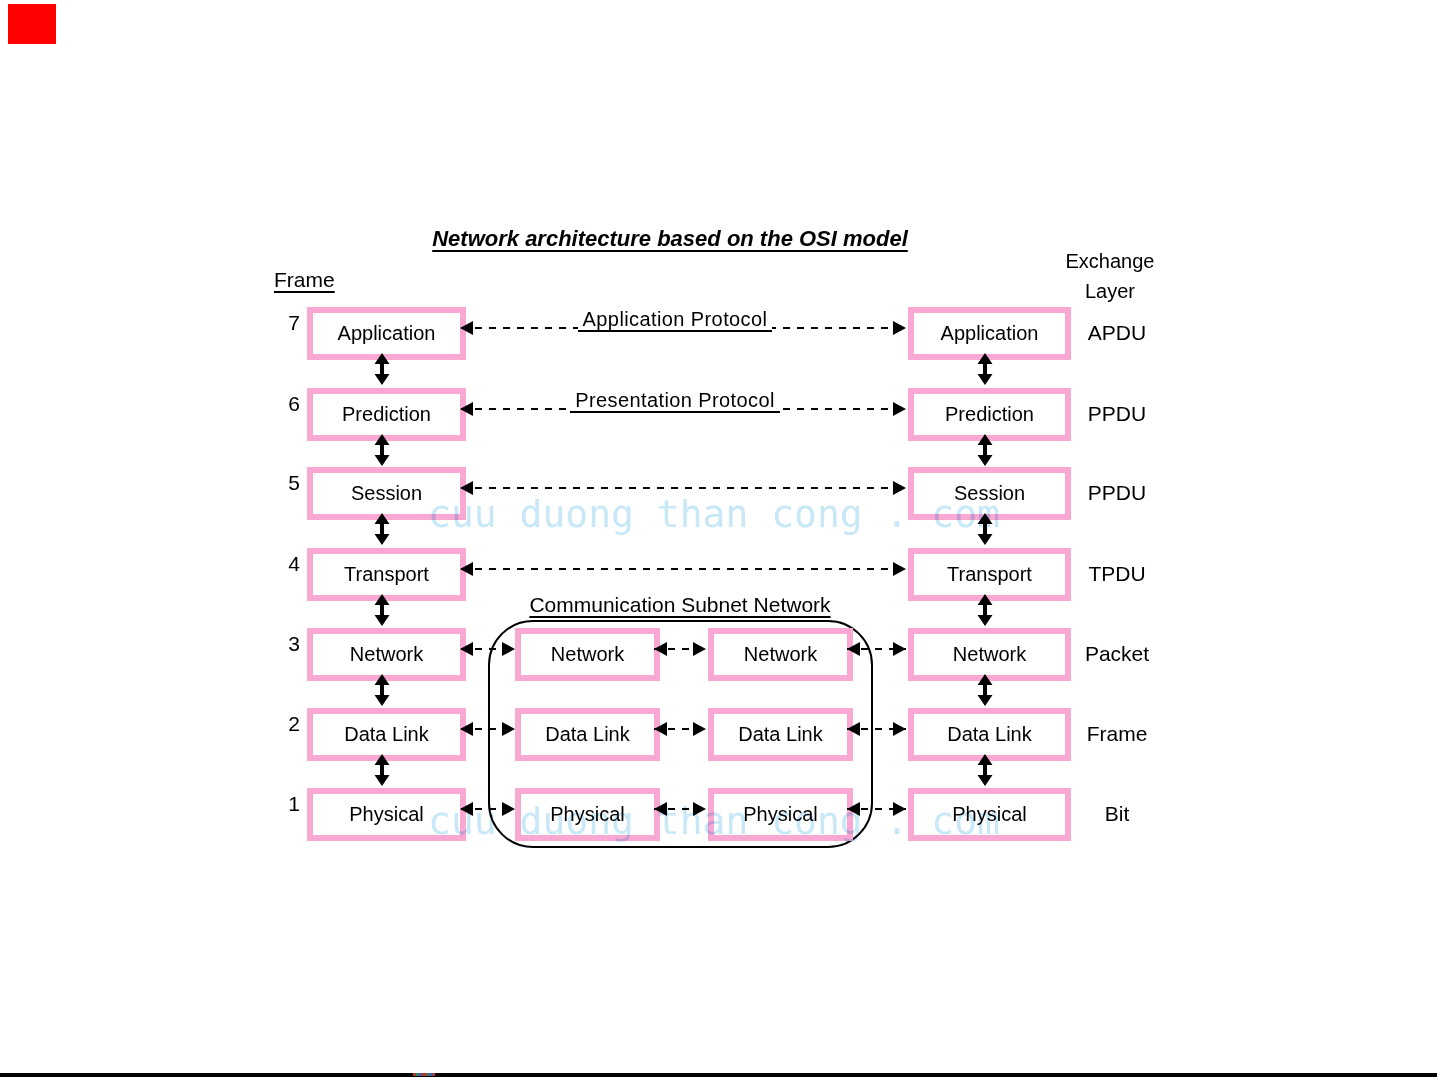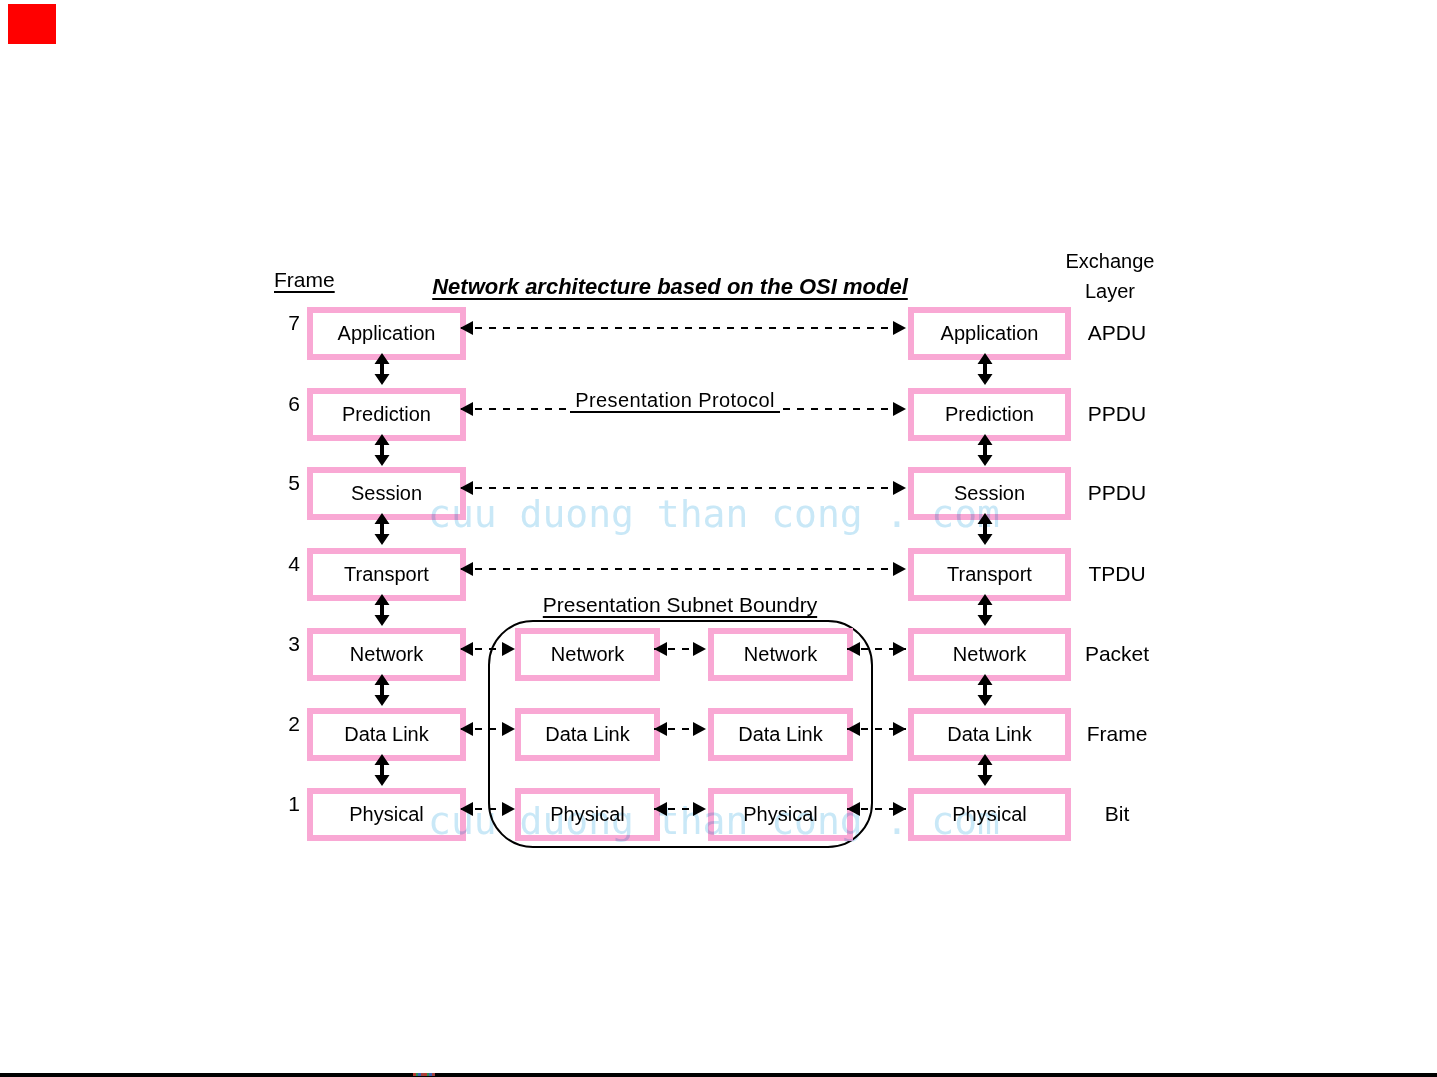--- a/index.html
+++ b/index.html
@@ -9,21 +9,21 @@
   .abs{position:absolute;}
 
   
   .corner-marker{left:8px;top:4px;width:48px;height:40px;background:var(--corner-color,#ff0000);}
   .bottom-bar{left:0;top:1073px;width:1437px;height:4px;background:var(--bar-color,#000);}
   .bottom-bar-marks{left:413px;top:1073px;width:22px;height:3px;z-index:2;
     background:repeating-linear-gradient(90deg,#b03a30 0 3px,#2f8a4e 3px 5px,#3a5fb0 5px 8px,#a04040 8px 11px);}
 
   
   .title{left:350px;top:226px;width:640px;text-align:center;font-size:22px;font-weight:bold;font-style:italic;
-         text-decoration:underline;text-decoration-thickness:2px;text-underline-offset:4px;margin-top:48px;}
+         text-decoration:underline;text-decoration-thickness:2px;text-underline-offset:4px;}
   .layer-heading{left:274px;top:268px;font-size:21px;text-decoration:underline;text-decoration-thickness:2px;text-underline-offset:4px;}
   .exchange-heading{left:1040px;top:246px;width:140px;text-align:center;font-size:20px;line-height:30px;}
 
   
   .r0{--t:307px}.r1{--t:388px}.r2{--t:467px}.r3{--t:548px}.r4{--t:628px}.r5{--t:708px}.r6{--t:788px}
 
   .num{left:274px;width:26px;top:calc(var(--t) + 4px);text-align:right;font-size:21px;}
   .box{top:var(--t);height:41px;border:6px solid #f9a8d4;background:#fff;
        display:flex;align-items:center;justify-content:center;font-size:20px;}
   .lbox{left:307px;width:147px;}
@@ -81,20 +81,21 @@
     <div>Exchange</div>
     <div>Layer</div>
   </div>
 
   <div class="abs num r0">7</div>
   <div class="abs box lbox r0">Application</div>
   <div class="abs box rbox r0">Application</div>
   <div class="abs dash dash-full r0"></div>
   <div class="abs ah ah-l pa-l r0"></div>
   <div class="abs ah ah-r pa-r r0"></div>
+  <div class="abs plabel r0"><span>Application Protocol</span></div>
   <div class="abs unit r0">APDU</div>
 
   <div class="abs num r1">6</div>
   <div class="abs box lbox r1">Prediction</div>
   <div class="abs box rbox r1">Prediction</div>
   <div class="abs dash dash-full r1"></div>
   <div class="abs ah ah-l pa-l r1"></div>
   <div class="abs ah ah-r pa-r r1"></div>
   <div class="abs plabel r1"><span>Presentation Protocol</span></div>
   <div class="abs unit r1">PPDU</div>
@@ -109,21 +110,21 @@
 
   <div class="abs num r3">4</div>
   <div class="abs box lbox r3">Transport</div>
   <div class="abs box rbox r3">Transport</div>
   <div class="abs dash dash-full r3"></div>
   <div class="abs ah ah-l pa-l r3"></div>
   <div class="abs ah ah-r pa-r r3"></div>
   <div class="abs unit r3">TPDU</div>
 
   <div class="abs subnet-rect"></div>
-  <div class="abs subnet-label">Presentation Subnet Boundry</div>
+  <div class="abs subnet-label">Communication Subnet Network</div>
 
   <div class="abs num r4">3</div>
   <div class="abs box lbox r4">Network</div>
   <div class="abs box ibox-a r4">Network</div>
   <div class="abs box ibox-b r4">Network</div>
   <div class="abs box rbox r4">Network</div>
   <div class="abs dash seg-a r4"></div>
   <div class="abs dash seg-b r4"></div>
   <div class="abs dash seg-c r4"></div>
   <div class="abs ah ah-l sa1 r4"></div>

